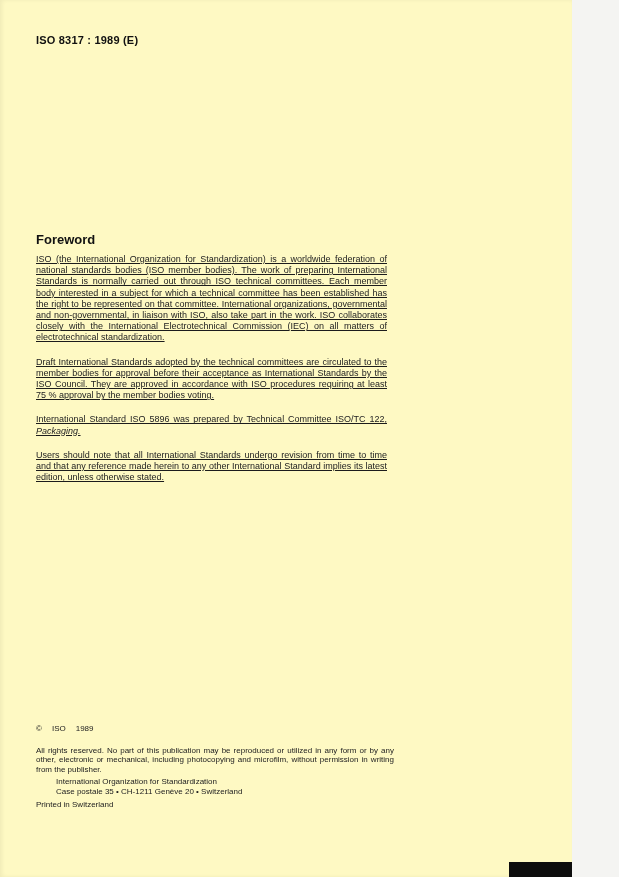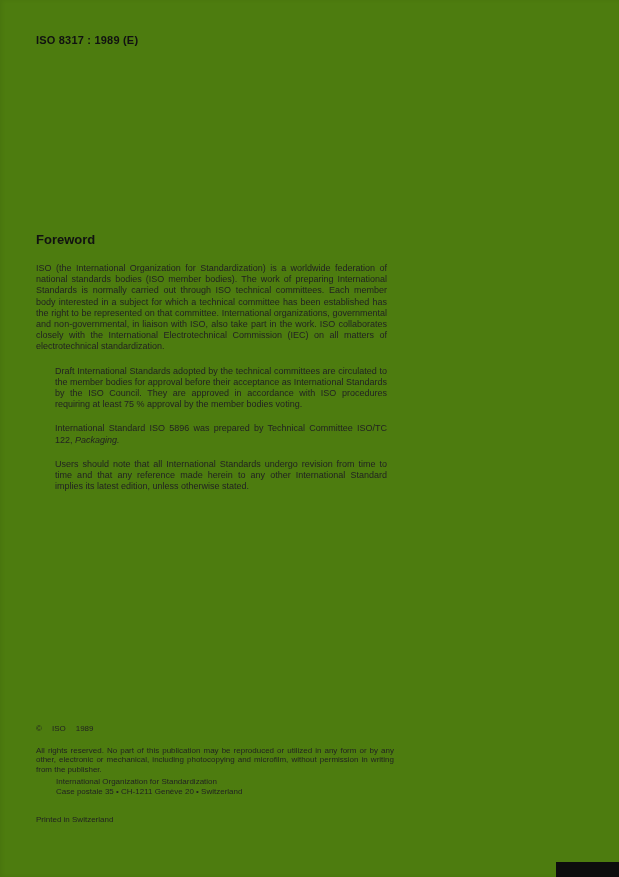--- a/index.html
+++ b/index.html
@@ -10,23 +10,23 @@
   }
 
   body {
     font-family: "Liberation Sans", sans-serif;
     background: #f4f4f2;
     color: #1c1c1c;
   }
 
   .page {
     position: relative;
-    width: 619px;
+    width: 572px;
     height: 877px;
-    background: #4d7c0f;
+    background: #fef9c3;
     overflow: hidden;
     box-shadow: inset 2px 0 4px rgba(0,0,0,0.06);
   }
 
   .doc-number {
     position: absolute;
     top: 34px;
     left: 36px;
     font-size: 11px;
     font-weight: bold;
@@ -38,36 +38,36 @@
     position: absolute;
     top: 232px;
     left: 36px;
     font-size: 13px;
     font-weight: bold;
     color: #111;
   }
 
   .content {
     position: absolute;
-    top: 263px;
+    top: 254px;
     left: 36px;
     width: 351px;
+    text-decoration: underline;
   }
 
   .content p {
     font-size: 9px;
     line-height: 11.2px;
     text-align: justify;
     color: #222;
     margin-bottom: 13px;
   }
 
   .content p.gap-large {
     margin-top: 5px;
-    margin-left: 19px;
   }
 
   .italic { font-style: italic; }
 
   .footer {
     position: absolute;
     top: 724px;
     left: 36px;
     width: 358px;
     font-size: 8px;
@@ -81,21 +81,21 @@
 
   .copyright-line .spacer { display: inline-block; width: 10px; }
 
   .rights {
     text-align: justify;
     margin-bottom: 3px;
   }
 
   .address-block {
     padding-left: 20px;
-    margin-bottom: 18px;
+    margin-bottom: 3px;
   }
 
   .printed { margin-top: 1px; }
 
   .corner-mark {
     position: absolute;
     right: 0;
     bottom: 0;
     width: 63px;
     height: 15px;

